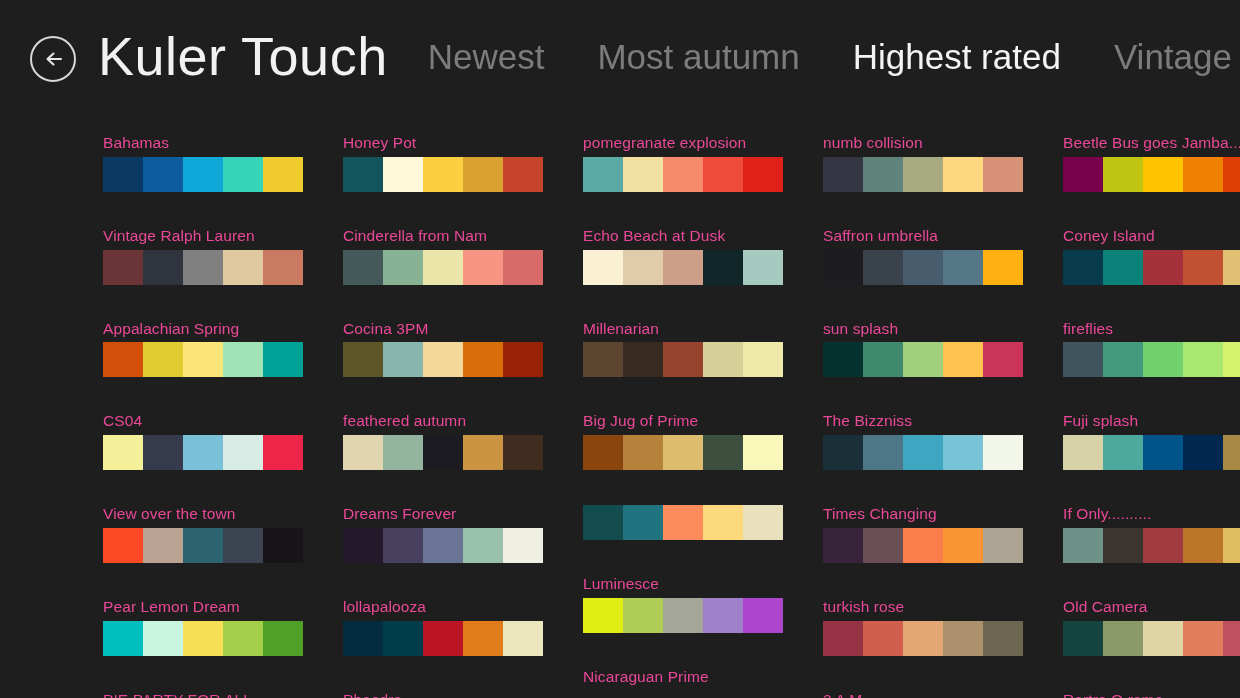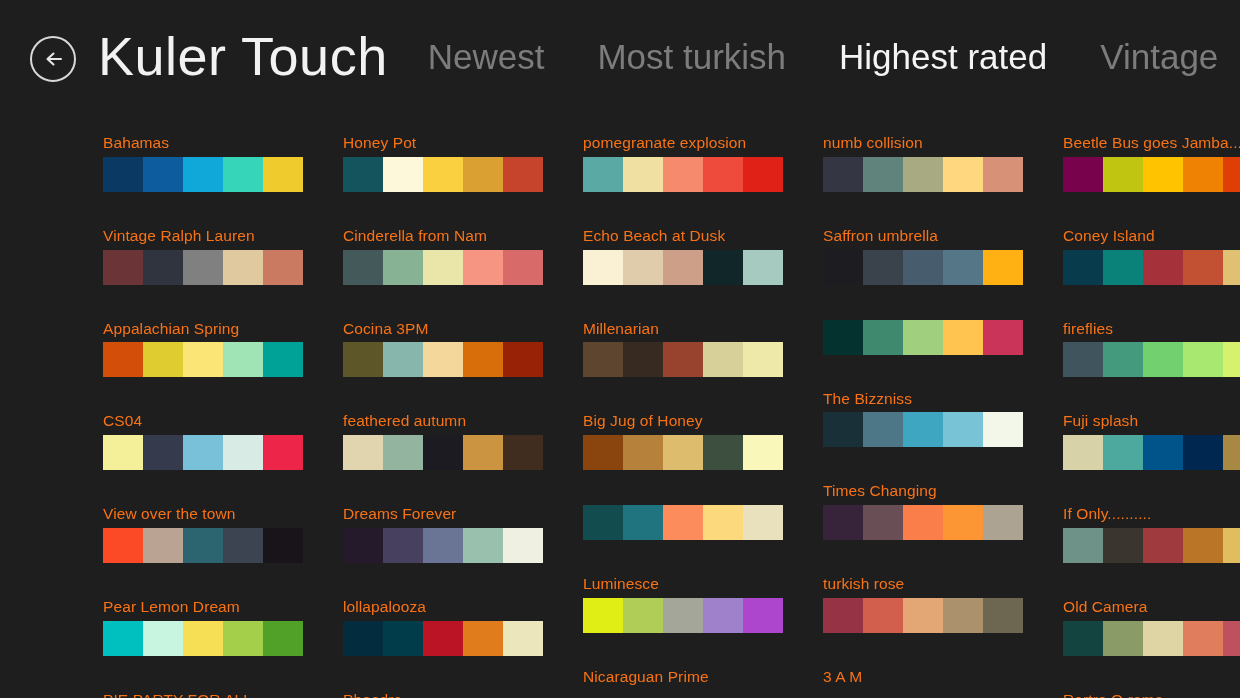--- a/index.html
+++ b/index.html
@@ -98,21 +98,21 @@
 
   .palette {
     margin-bottom: 35px;
   }
   .palette:last-child { margin-bottom: 0; }
 
   .palette-name {
     font-size: 15.5px;
     font-weight: 400;
     line-height: 1.15;
-    color: #f97316;
+    color: #ec4899;
     white-space: nowrap;
     overflow: hidden;
     margin-bottom: 5px;
     letter-spacing: 0.1px;
   }
 
   .swatches {
     display: flex;
     width: 200px;
     height: 35px;
@@ -134,21 +134,21 @@
         <svg width="24" height="24" viewBox="0 0 24 24" aria-hidden="true">
           <path d="M20 12 H7 M12.5 6.5 L6.5 12 L12.5 17.5" fill="none" stroke="#e6e6e6" stroke-width="2.1" stroke-linecap="round" stroke-linejoin="round"></path>
         </svg>
       </span>
     </div>
 
     <div class="app-title">Kuler Touch</div>
 
     <div class="tabs">
       <div class="tab">Newest</div>
-      <div class="tab">Most turkish</div>
+      <div class="tab">Most autumn</div>
       <div class="tab active">Highest rated</div>
       <div class="tab">Vintage</div>
     </div>
 
   </div>
 
   <div class="grid" id="grid">
       <div class="column">
         <div class="palette">
           <div class="palette-name">Bahamas</div>
@@ -304,21 +304,21 @@
           <div class="palette-name">Millenarian</div>
           <div class="swatches">
             <div class="swatch" style="background: rgb(93, 69, 48);"></div>
             <div class="swatch" style="background: rgb(54, 42, 33);"></div>
             <div class="swatch" style="background: rgb(152, 67, 45);"></div>
             <div class="swatch" style="background: rgb(215, 208, 153);"></div>
             <div class="swatch" style="background: rgb(238, 233, 169);"></div>
           </div>
         </div>
         <div class="palette">
-          <div class="palette-name">Big Jug of Honey</div>
+          <div class="palette-name">Big Jug of Prime</div>
           <div class="swatches">
             <div class="swatch" style="background: rgb(138, 68, 14);"></div>
             <div class="swatch" style="background: rgb(182, 129, 58);"></div>
             <div class="swatch" style="background: rgb(221, 188, 110);"></div>
             <div class="swatch" style="background: rgb(61, 80, 64);"></div>
             <div class="swatch" style="background: rgb(249, 247, 185);"></div>
           </div>
         </div>
         <div class="palette">
           <div class="swatches">
@@ -358,20 +358,21 @@
           <div class="palette-name">Saffron umbrella</div>
           <div class="swatches">
             <div class="swatch" style="background: rgb(29, 29, 33);"></div>
             <div class="swatch" style="background: rgb(58, 66, 75);"></div>
             <div class="swatch" style="background: rgb(71, 93, 109);"></div>
             <div class="swatch" style="background: rgb(85, 118, 134);"></div>
             <div class="swatch" style="background: rgb(255, 176, 19);"></div>
           </div>
         </div>
         <div class="palette">
+          <div class="palette-name">sun splash</div>
           <div class="swatches">
             <div class="swatch" style="background: rgb(3, 50, 47);"></div>
             <div class="swatch" style="background: rgb(63, 138, 110);"></div>
             <div class="swatch" style="background: rgb(160, 207, 125);"></div>
             <div class="swatch" style="background: rgb(255, 195, 79);"></div>
             <div class="swatch" style="background: rgb(203, 52, 89);"></div>
           </div>
         </div>
         <div class="palette">
           <div class="palette-name">The Bizzniss</div>

